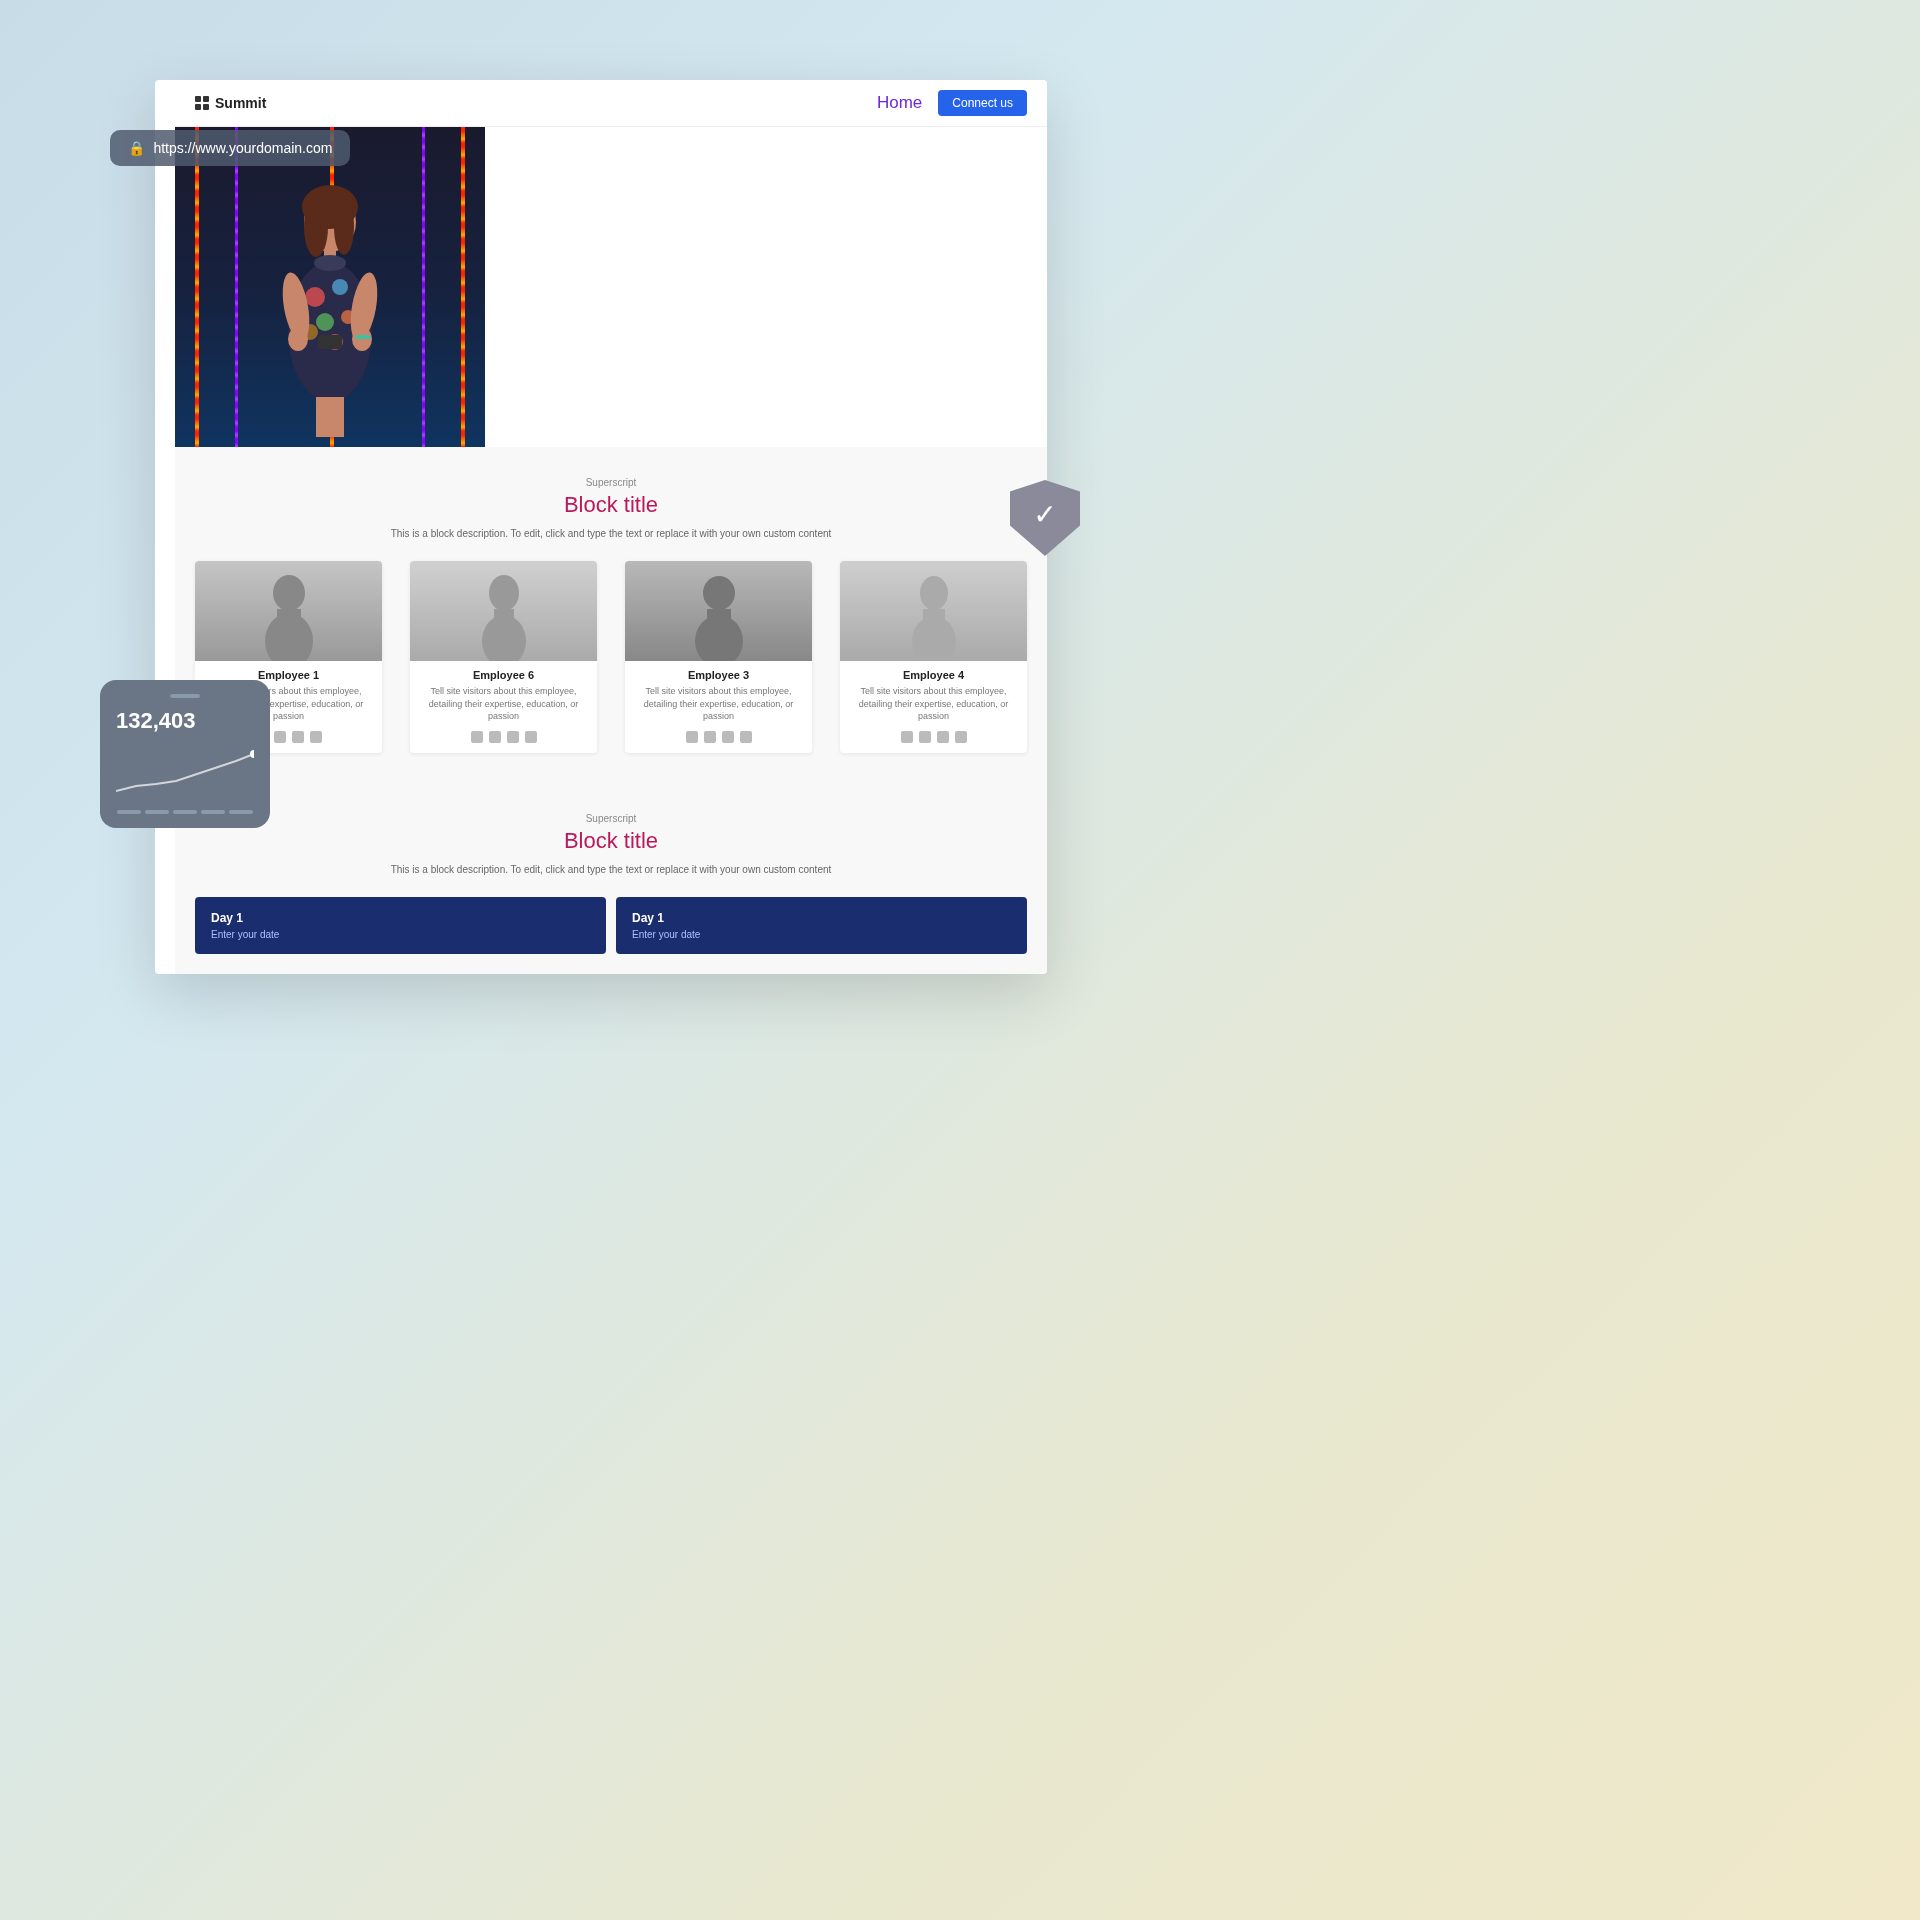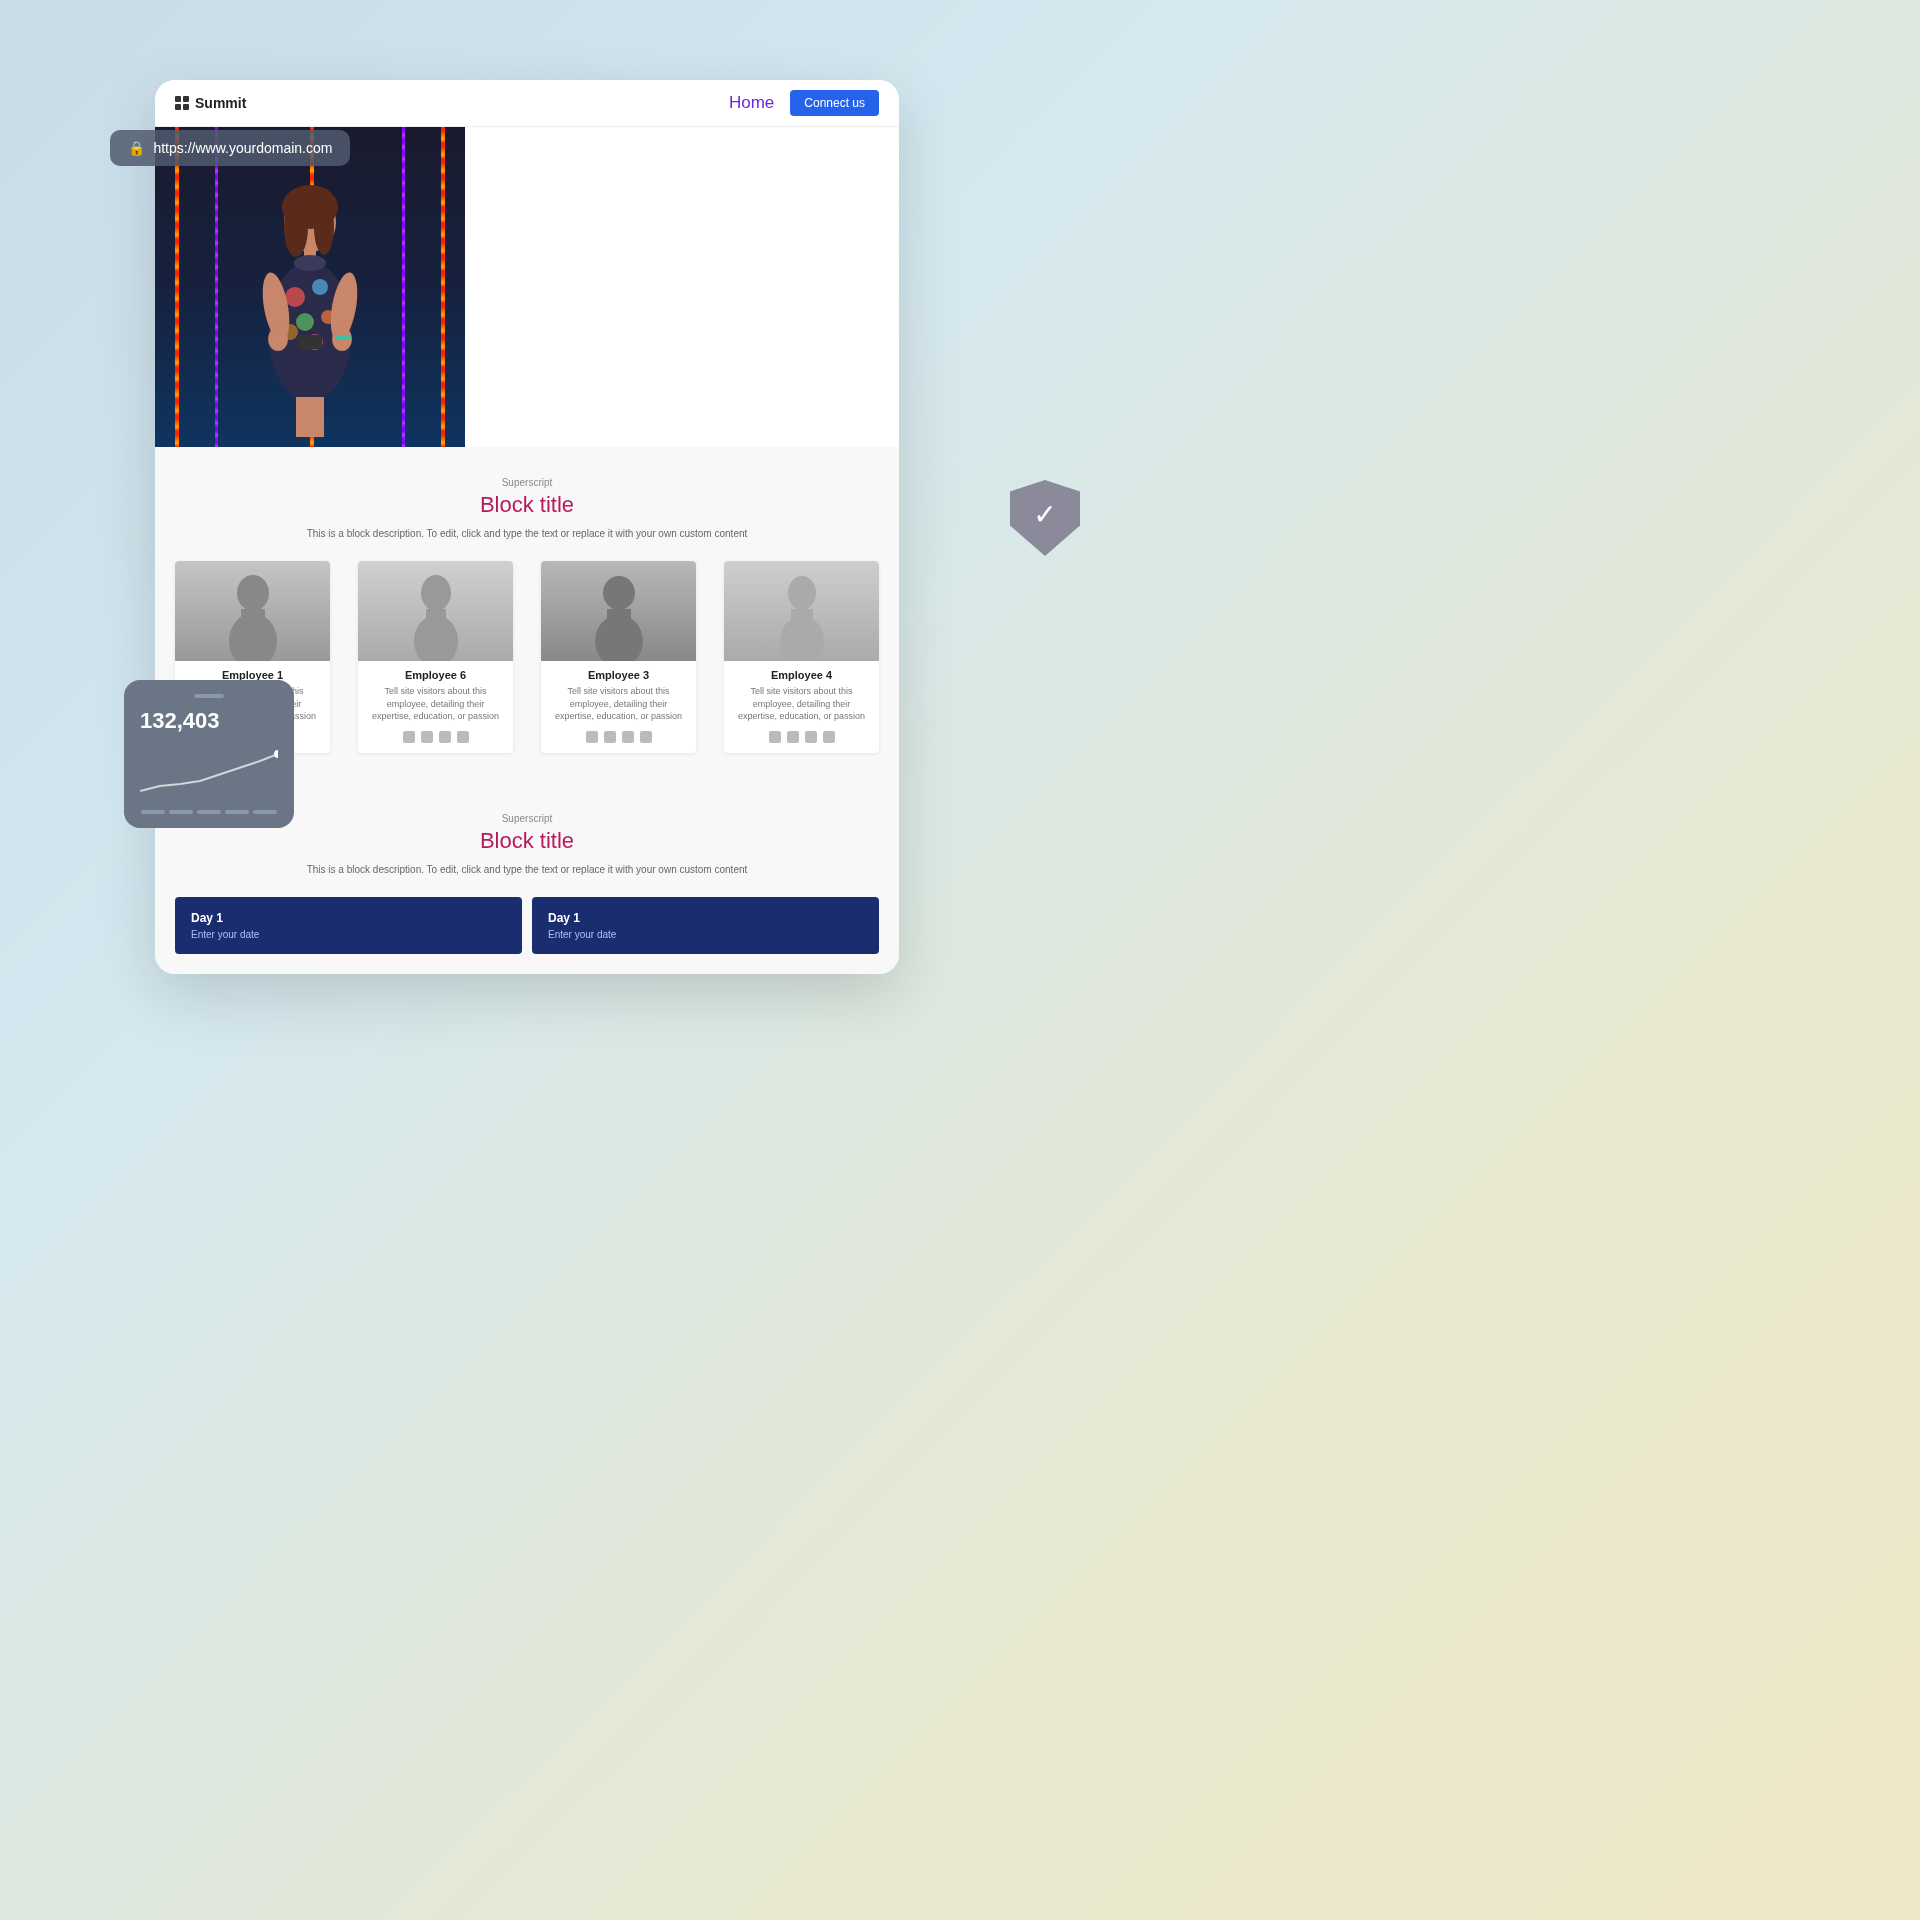--- a/index.html
+++ b/index.html
@@ -10,25 +10,26 @@
       font-family: -apple-system, BlinkMacSystemFont, 'Segoe UI', Arial, sans-serif;
       overflow: hidden;
       position: relative;
     }
 
     
     .browser-window {
       position: absolute;
       top: 80px;
       left: 155px;
-      width: 744px;
+      width: 892px;
       background: #fff;
-      border-radius: 20px;
+      border-radius: 4px;
       box-shadow: 0 20px 60px rgba(0,0,0,0.15);
       overflow: hidden;
+      padding-left: 20px;
     }
 
     
     .url-bar {
       position: absolute;
       top: 130px;
       left: 110px;
       background: rgba(80,90,110,0.85);
       border-radius: 10px;
       padding: 10px 18px;
@@ -291,21 +292,21 @@
     .shield-check {
       color: #fff;
       font-size: 28px;
       margin-top: -8px;
     }
 
     
     .stats-widget {
       position: absolute;
       top: 680px;
-      left: 124px;
+      left: 100px;
       width: 170px;
       background: #6a7585;
       border-radius: 16px;
       padding: 14px 16px;
       z-index: 10;
       color: #fff;
     }
     .stats-drag-handle {
       width: 30px;
       height: 4px;

